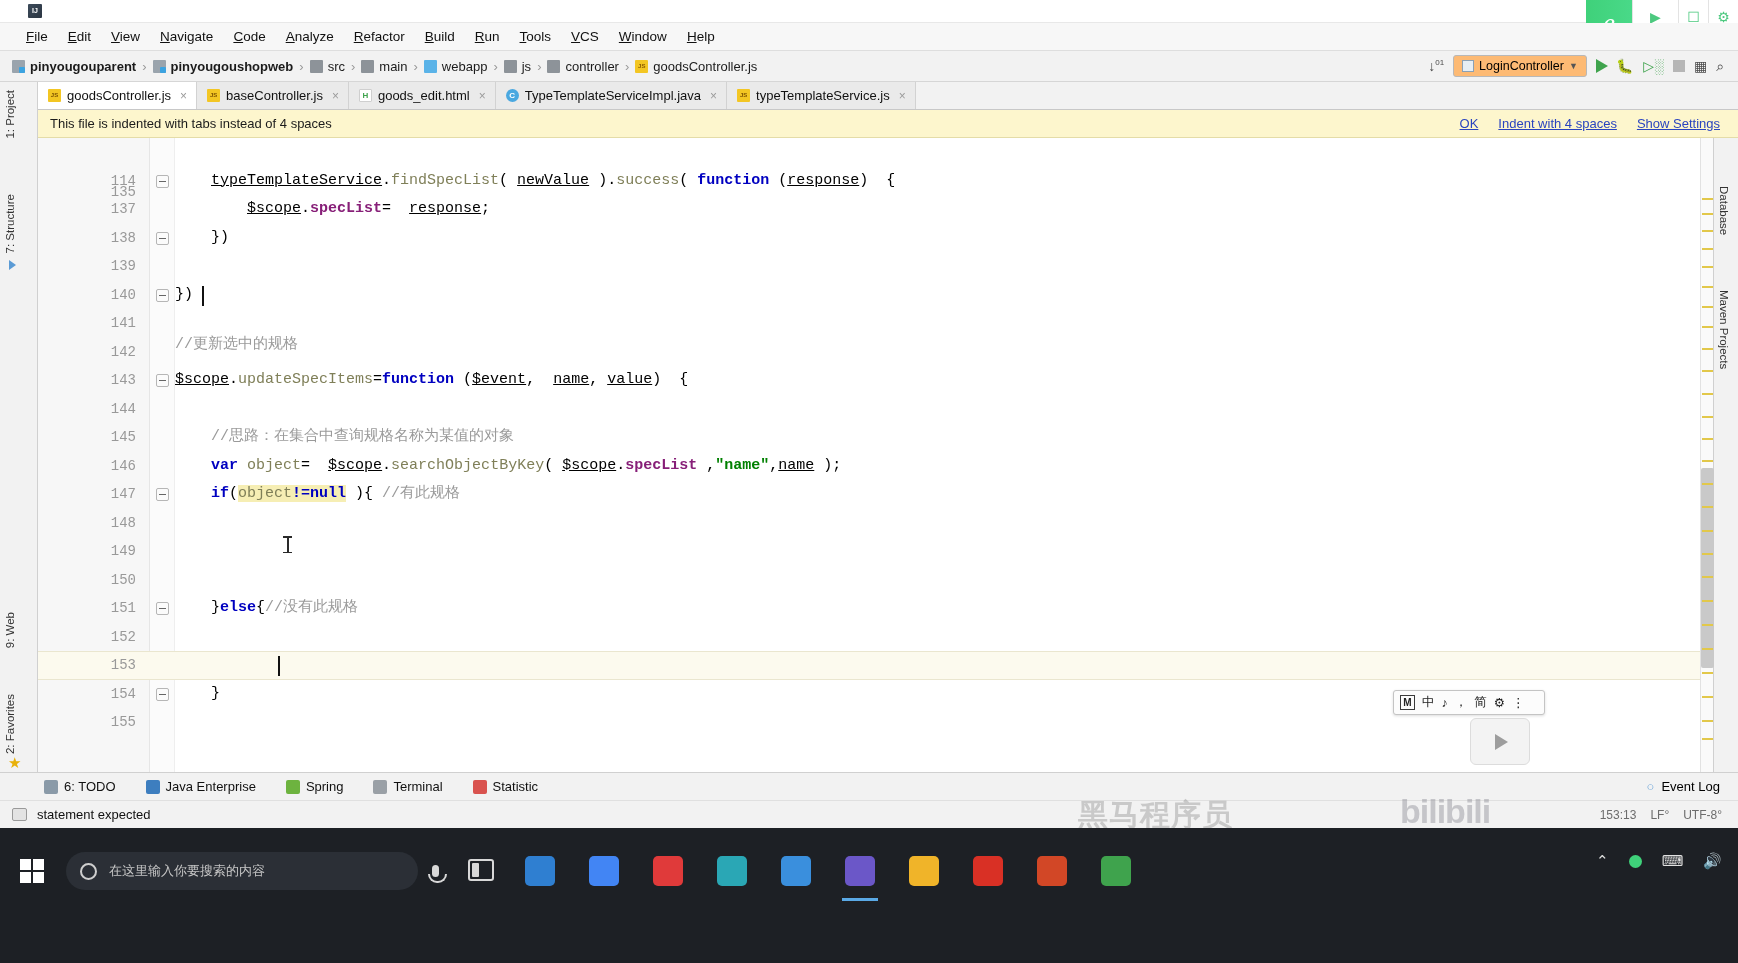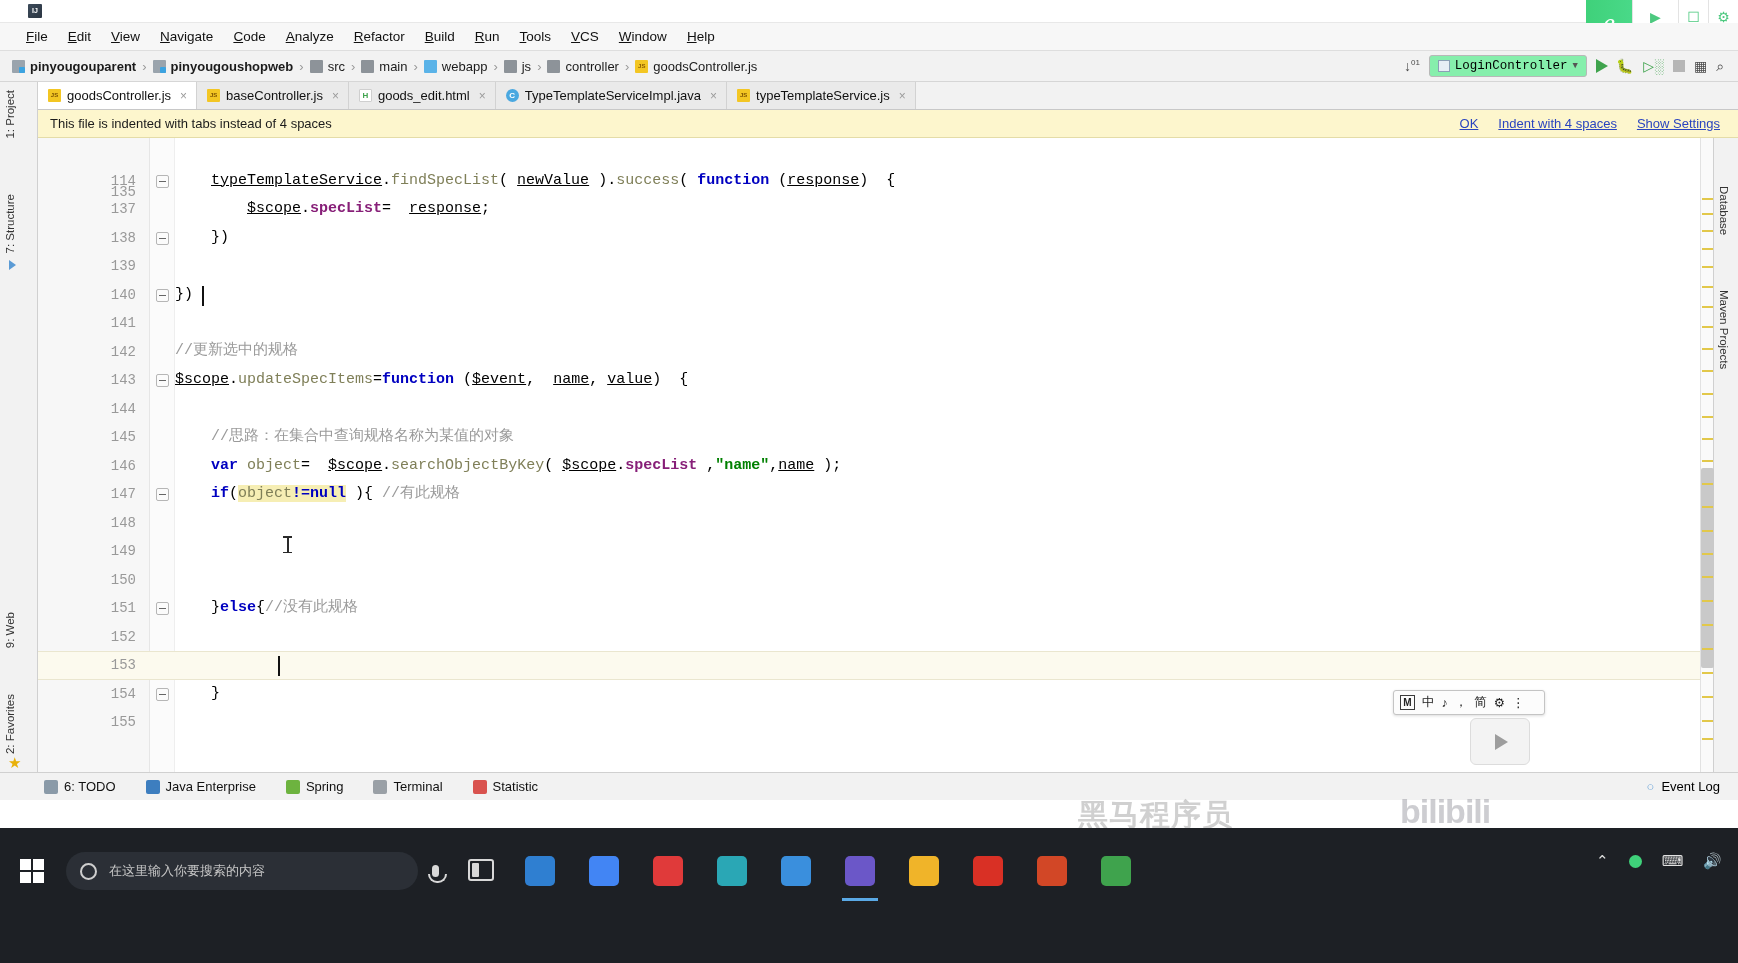--- a/index.html
+++ b/index.html
@@ -82,21 +82,21 @@
   .ico-js { background: #f3c623; }
   .ico-js::after {
     content:"JS"; position:absolute; inset:0; color:#8a5a00; font-size:6px;
     line-height:13px; text-align:center; font-weight:bold;
   }
   .navbar-right {
     margin-left: auto; display: flex; align-items: center; gap: 9px; padding-right: 14px;
   }
   .run-cfg {
     display: flex; align-items: center; gap: 5px; height: 22px; padding: 0 8px;
-    border: 1px solid #b8b8b8; border-radius: 3px; background: #86efac; font-size: 12.5px; font-family: Liberation Mono, monospace;
+    border: 1px solid #b8b8b8; border-radius: 3px; background: #fdba74; font-size: 12.5px;
   }
   .run-cfg .box { width: 12px; height: 12px; border: 1px solid #8aa0b5; background: #e6eef5; }
   .tri-run {
     width: 0; height: 0; border-left: 12px solid #3fa34d;
     border-top: 7px solid transparent; border-bottom: 7px solid transparent;
   }
   .sq-stop { width: 12px; height: 12px; background: #b6b6b6; }
   .glyph-btn { font-size: 14px; color: #4b4b4b; }
 
   
@@ -497,21 +497,21 @@
         <div class="foldmark" style="top: 85.5px;"></div>
         <div class="code" style="top: 85.5px;"><span class="plain">    })</span></div>
         <div class="lnum" style="top: 114px;">139</div>
         <div class="code" style="top: 114px;"></div>
         <div class="lnum" style="top: 142.5px;">140</div>
         <div class="foldmark" style="top: 142.5px;"></div>
         <div class="code" style="top: 142.5px;"><span class="plain">})</span></div>
         <div class="lnum" style="top: 171px;">141</div>
         <div class="code" style="top: 171px;"></div>
         <div class="lnum" style="top: 199.5px;">142</div>
-        <div class="code" style="top: 199px;"><span class="cmt">//更新选中的规格</span></div>
+        <div class="code" style="top: 193px;"><span class="cmt">//更新选中的规格</span></div>
         <div class="lnum" style="top: 228px;">143</div>
         <div class="foldmark" style="top: 228px;"></div>
         <div class="code" style="top: 228px;"><span class="plain und">$scope</span><span class="plain">.</span><span class="fn">updateSpecItems</span><span class="plain">=</span><span class="kw">function</span><span class="plain"> (</span><span class="plain und">$event</span><span class="plain">,  </span><span class="plain und">name</span><span class="plain">, </span><span class="plain und">value</span><span class="plain">)  {</span></div>
         <div class="lnum" style="top: 256.5px;">144</div>
         <div class="code" style="top: 256.5px;"></div>
         <div class="lnum" style="top: 285px;">145</div>
         <div class="code" style="top: 285px;"><span class="plain">    </span><span class="cmt">//思路：在集合中查询规格名称为某值的对象</span></div>
         <div class="lnum" style="top: 313.5px;">146</div>
         <div class="code" style="top: 313.5px;"><span class="plain">    </span><span class="kw">var</span><span class="plain"> </span><span class="fn">object</span><span class="plain">=  </span><span class="plain und">$scope</span><span class="plain">.</span><span class="fn">searchObjectByKey</span><span class="plain">( </span><span class="plain und">$scope</span><span class="plain">.</span><span class="fld">specList</span><span class="plain"> ,</span><span class="str">"name"</span><span class="plain">,</span><span class="plain und">name</span><span class="plain"> );</span></div>
         <div class="lnum" style="top: 342px;">147</div>
@@ -610,20 +610,29 @@
       <div class="bw-item">
         <span class="bw-ico" style="background:#d9534f"></span>
         <span class="lb">Statistic</span>
       </div>
       <div class="bottombar-right">
         <span style="color:#6aa3d8;font-size:13px">○</span>
         <span style="font-size:13px">Event Log</span>
       </div>
     </div>
 
+  <div class="statusbar">
+    <span class="status-ico"></span>
+    <span>statement expected</span>
+    <span class="status-right">
+      <span>153:13</span>
+      <span>LF°</span>
+      <span>UTF-8°</span>
+    </span>
+  </div>
 
   <div class="wm">黑马程序员</div>
   <div class="wm2">bilibili</div>
 
   <div class="taskbar">
     <div class="tb-start">
       <div class="win-logo">
           <i></i>
           <i></i>
           <i></i>

